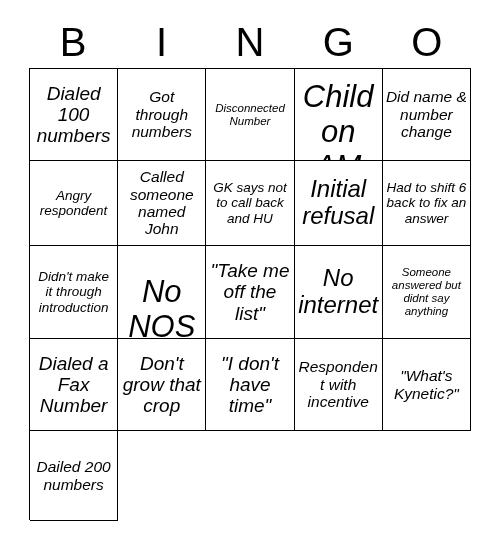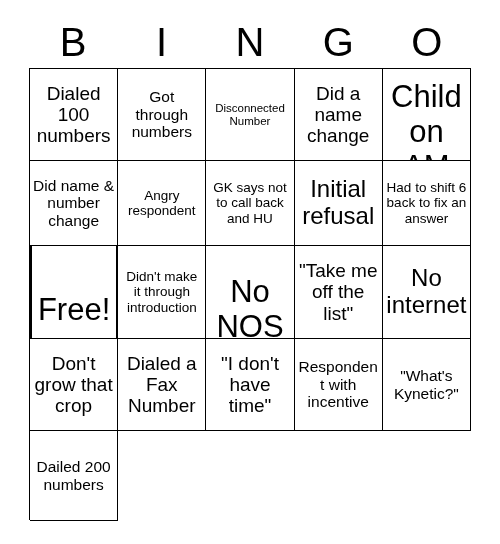--- a/index.html
+++ b/index.html
@@ -60,20 +60,21 @@
     border-right: 1.5px solid #000;
     border-bottom: 1.5px solid #000;
     box-sizing: border-box;
     display: flex;
     align-items: center;
     justify-content: center;
     text-align: center;
     padding: 2px 3px;
     overflow: hidden;
     background: #ffffff;
+    font-style: italic;
   }
   .cell-text {
     display: block;
     width: 100%;
     line-height: 1.12;
     word-wrap: break-word;
   }
   
   .sz-xs .cell-text { font-size: 11.5px; }
   .sz-s  .cell-text { font-size: 13.5px; }
@@ -104,61 +105,61 @@
   <div id="grid">
       <div class="cell sz-l">
         <span class="cell-text">Dialed 100 numbers</span>
       </div>
       <div class="cell sz-m">
         <span class="cell-text">Got through numbers</span>
       </div>
       <div class="cell sz-xs">
         <span class="cell-text">Disconnected Number</span>
       </div>
-      <div class="cell sz-l">
-        <span class="cell-text">Did a name change</span>
-      </div>
       <div class="cell sz-xxl">
         <span class="cell-text">Child on AM</span>
       </div>
       <div class="cell sz-m">
         <span class="cell-text">Did name &amp; number change</span>
       </div>
       <div class="cell sz-s">
         <span class="cell-text">Angry respondent</span>
       </div>
+      <div class="cell sz-m">
+        <span class="cell-text">Called someone named John</span>
+      </div>
       <div class="cell sz-s">
         <span class="cell-text">GK says not to call back and HU</span>
       </div>
       <div class="cell sz-xl">
         <span class="cell-text">Initial refusal</span>
       </div>
       <div class="cell sz-s">
         <span class="cell-text">Had to shift 6 back to fix an answer</span>
-      </div>
-      <div class="cell sz-xxl free">
-        <span class="cell-text">Free!</span>
       </div>
       <div class="cell sz-s">
         <span class="cell-text">Didn't make it through introduction</span>
       </div>
       <div class="cell sz-xxl">
         <span class="cell-text">No NOS</span>
       </div>
       <div class="cell sz-l">
         <span class="cell-text">"Take me off the list"</span>
       </div>
       <div class="cell sz-xl">
         <span class="cell-text">No internet</span>
       </div>
-      <div class="cell sz-l">
-        <span class="cell-text">Don't grow that crop</span>
+      <div class="cell sz-xs">
+        <span class="cell-text">Someone answered but didnt say anything</span>
       </div>
       <div class="cell sz-l">
         <span class="cell-text">Dialed a Fax Number</span>
+      </div>
+      <div class="cell sz-l">
+        <span class="cell-text">Don't grow that crop</span>
       </div>
       <div class="cell sz-l">
         <span class="cell-text">"I don't have time"</span>
       </div>
       <div class="cell sz-m">
         <span class="cell-text">Respondent with incentive</span>
       </div>
       <div class="cell sz-m">
         <span class="cell-text">"What's Kynetic?"</span>
       </div>

